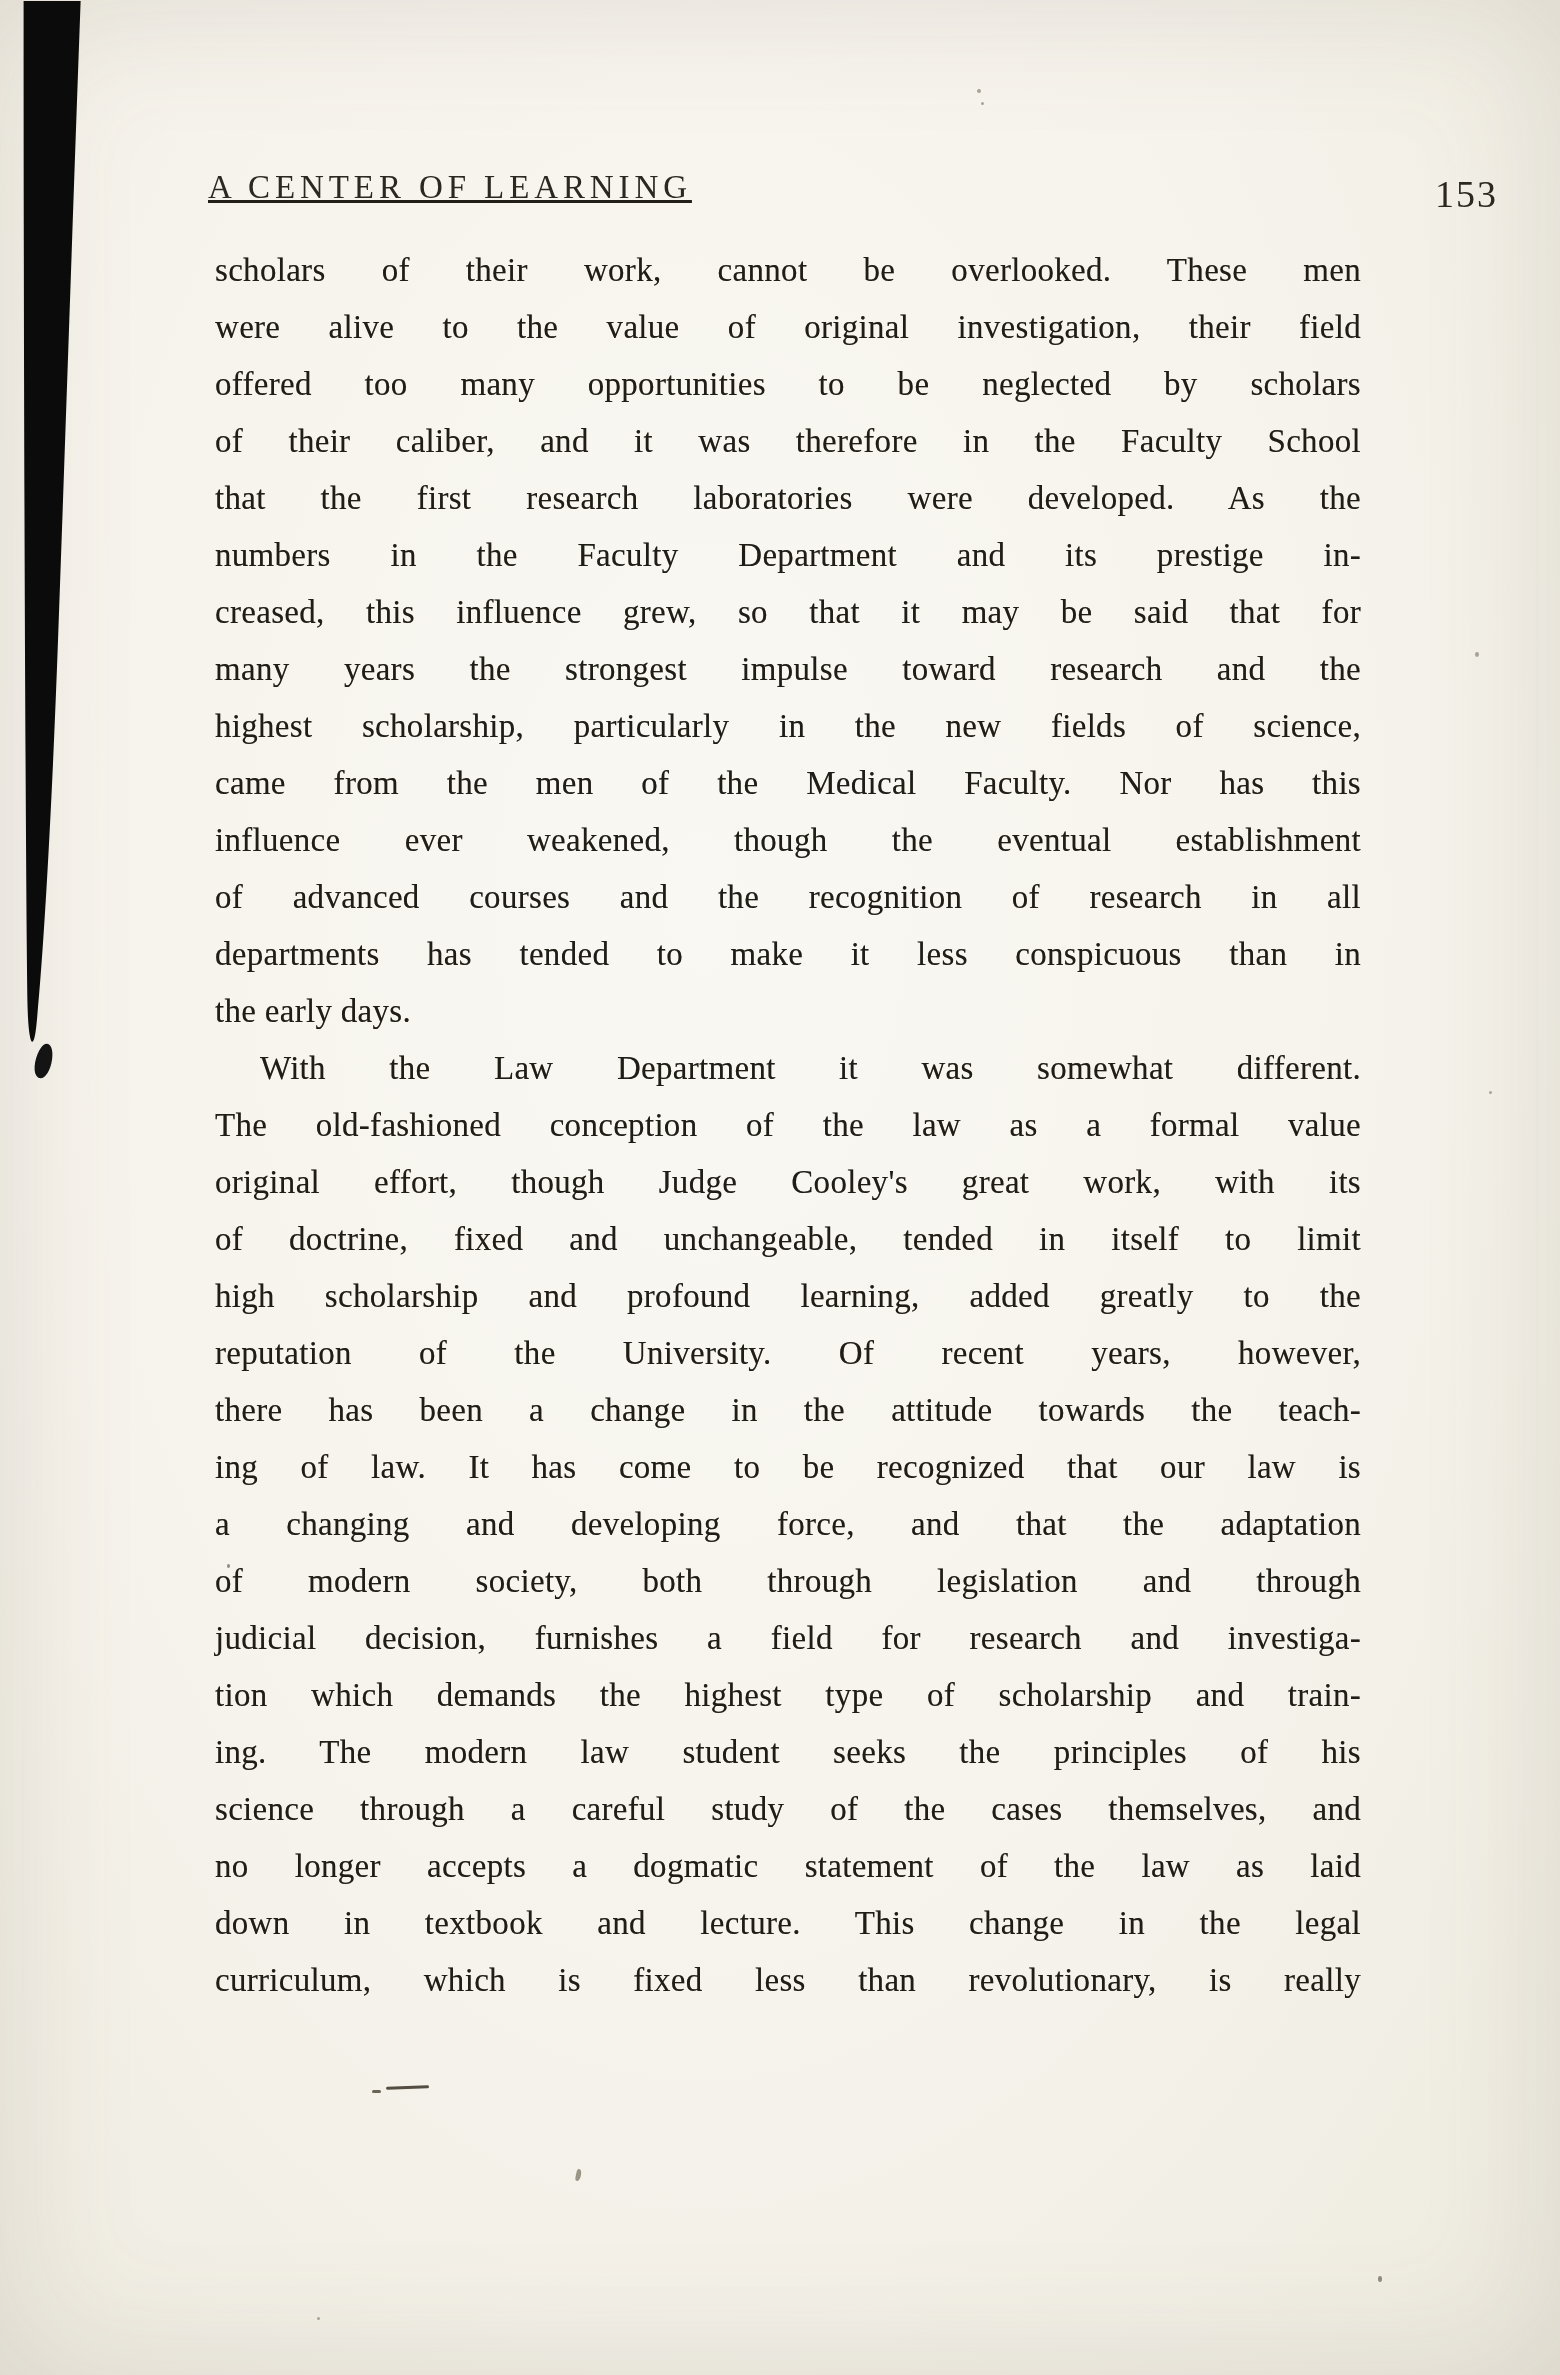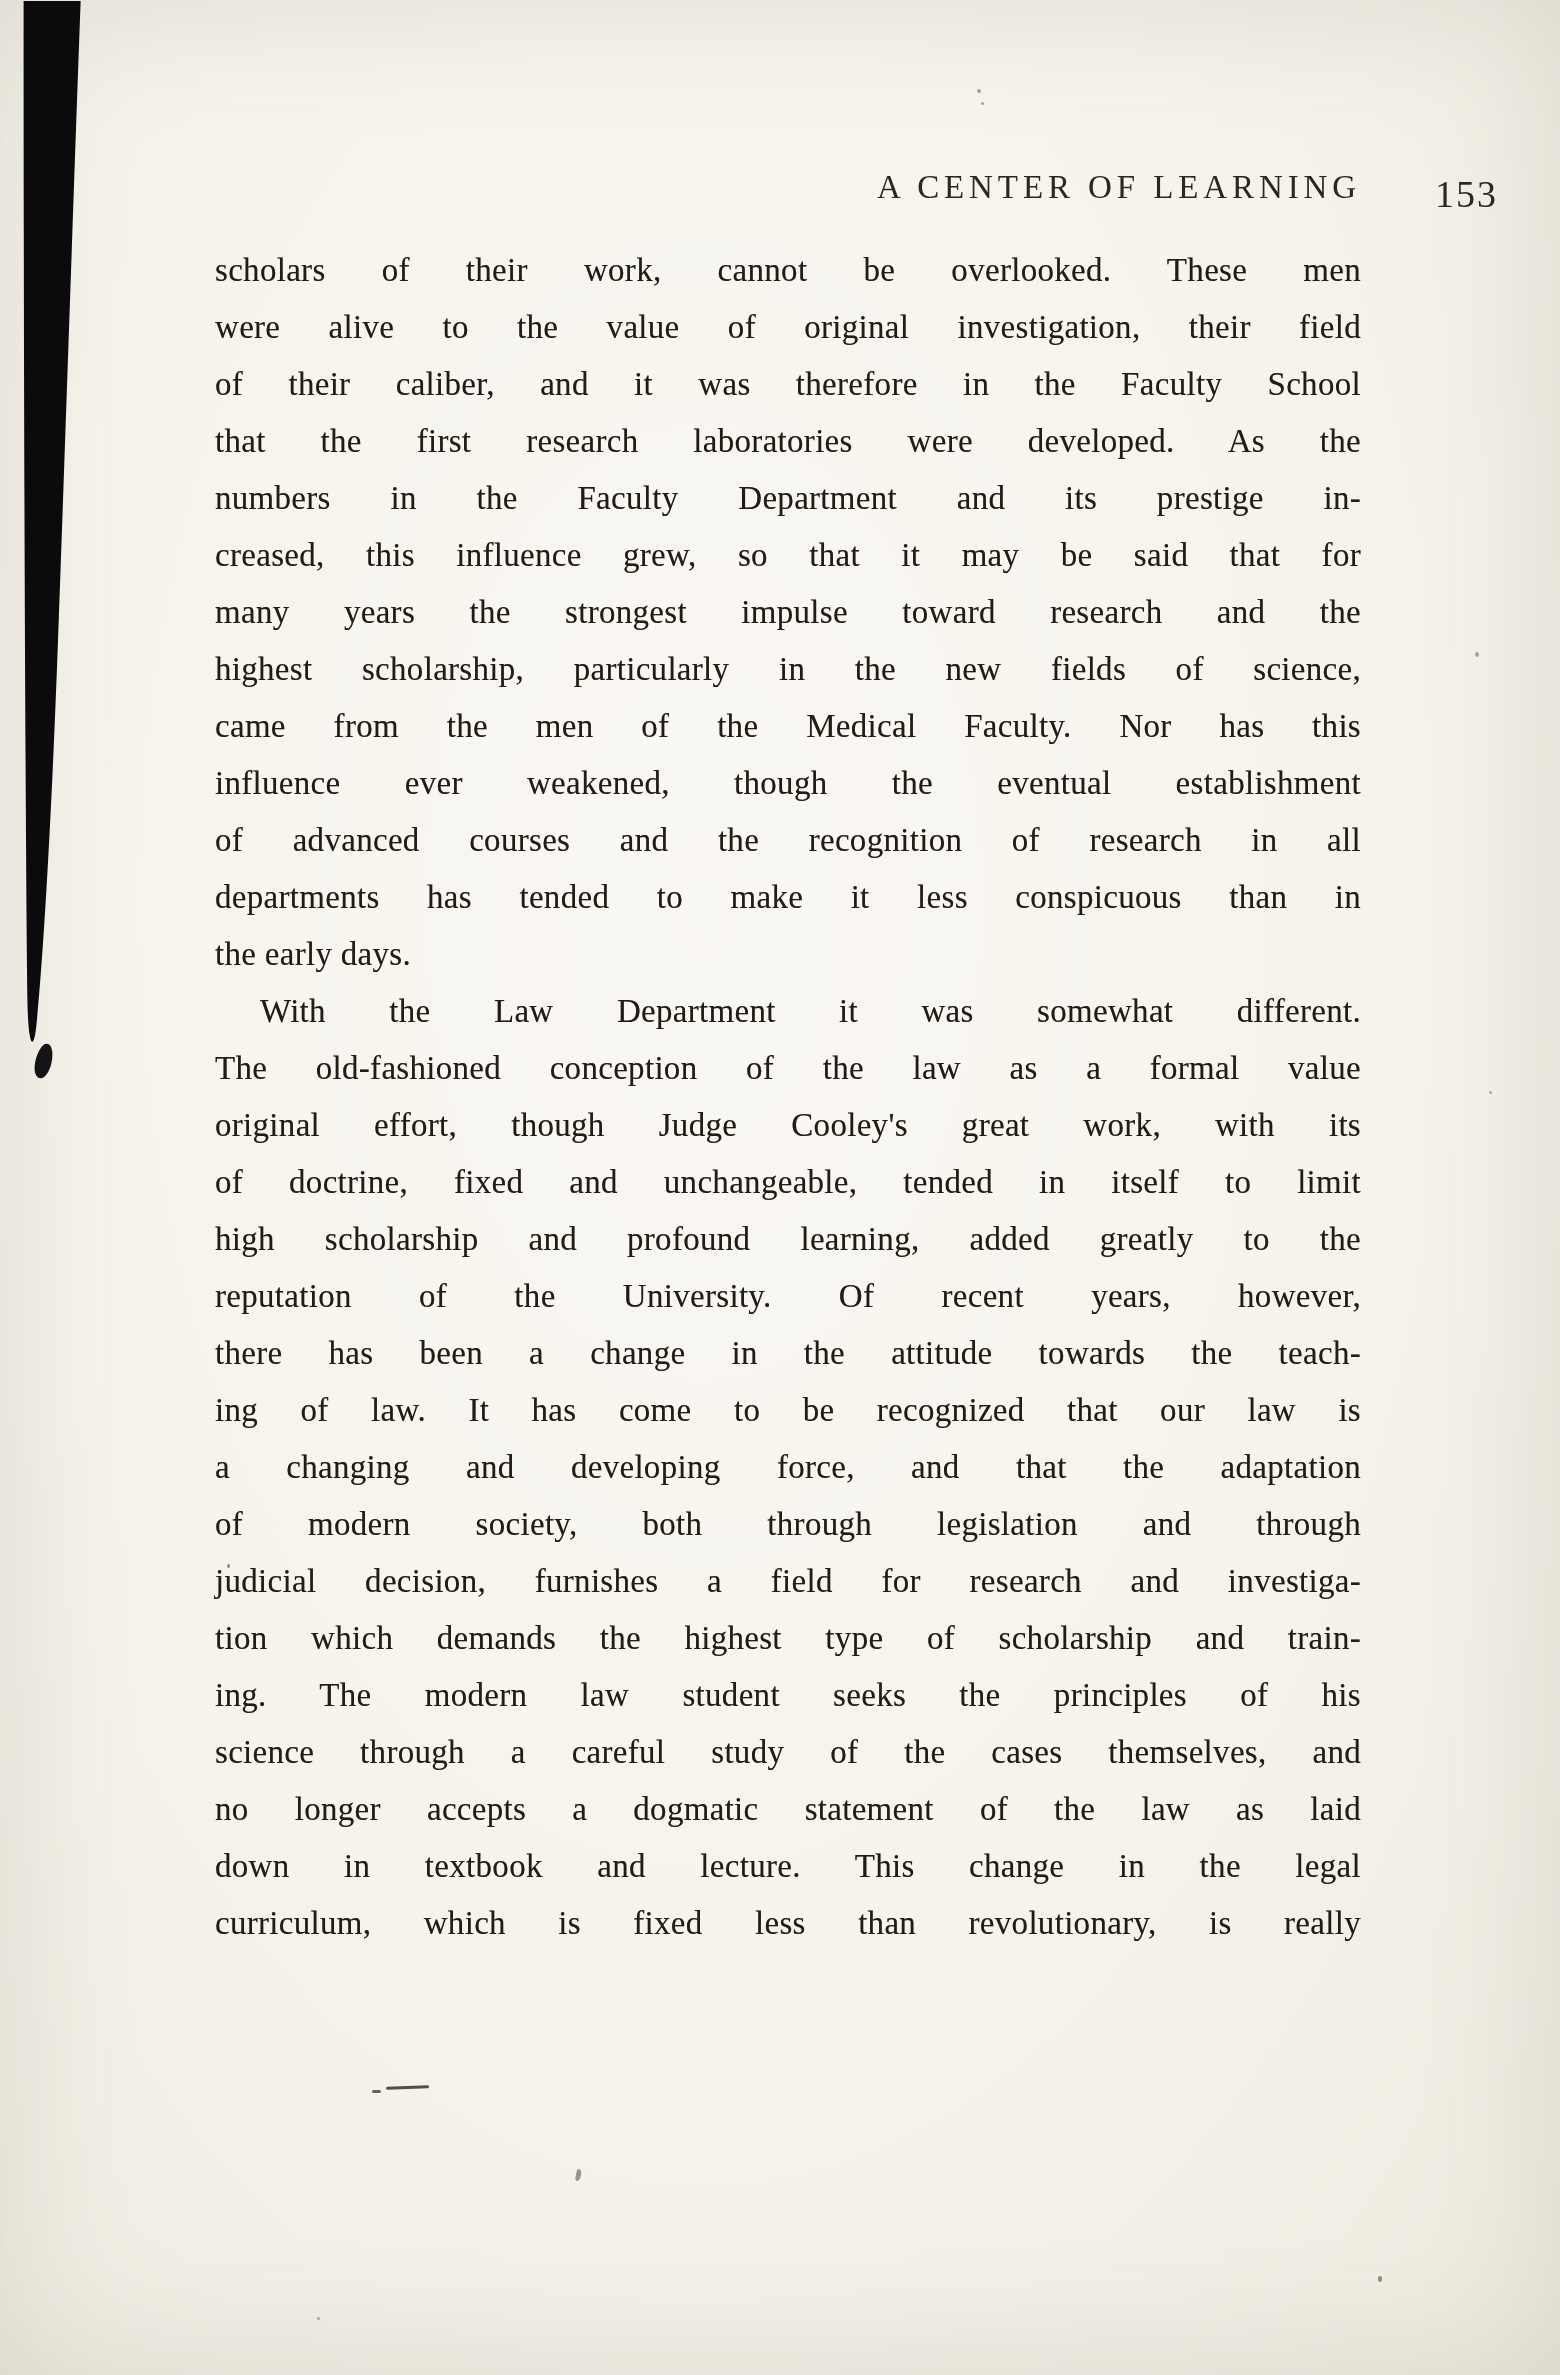--- a/index.html
+++ b/index.html
@@ -14,21 +14,22 @@
     background: radial-gradient(ellipse at 45% 38%, #faf8f3 0%, #f6f3ec 55%, #edeadf 100%);
     box-shadow: inset 0 0 138px rgba(110,100,80,0.16);
     overflow:hidden;
     color:#221f19;
   }
   
   .binding{position:absolute;left:0;top:0;}
   
   .header{
     position:absolute; top:169px; left:208px; width:1153px;
-    text-align:right;
+    text-align:left;
+    text-decoration:underline;
   }
   .running-title{
     font-size:33px; letter-spacing:4.9px; color:#2b2820;
     white-space:nowrap;
   }
   .folio{
     position:absolute; top:3px; left:1227px;
     font-size:38px; letter-spacing:2px; color:#2b2820;
   }
   
@@ -76,20 +77,21 @@
   </svg>
 
   <div class="header">
     <div class="running-title">A CENTER OF LEARNING</div>
     <div class="folio">153</div>
   </div>
 
   <div class="body">
       <div class="line">scholars of their work, cannot be overlooked.  These men</div>
       <div class="line">were alive to the value of original investigation, their field</div>
+      <div class="line">offered too many opportunities to be neglected by scholars</div>
       <div class="line">of their caliber, and it was therefore in the Faculty School</div>
       <div class="line">that the first research laboratories were developed.  As the</div>
       <div class="line">numbers in the Faculty Department and its prestige in-</div>
       <div class="line">creased, this influence grew, so that it may be said that for</div>
       <div class="line">many years the strongest impulse toward research and the</div>
       <div class="line">highest scholarship, particularly in the new fields of science,</div>
       <div class="line">came from the men of the Medical Faculty.  Nor has this</div>
       <div class="line">influence ever weakened, though the eventual establishment</div>
       <div class="line">of advanced courses and the recognition of research in all</div>
       <div class="line">departments has tended to make it less conspicuous than in</div>

